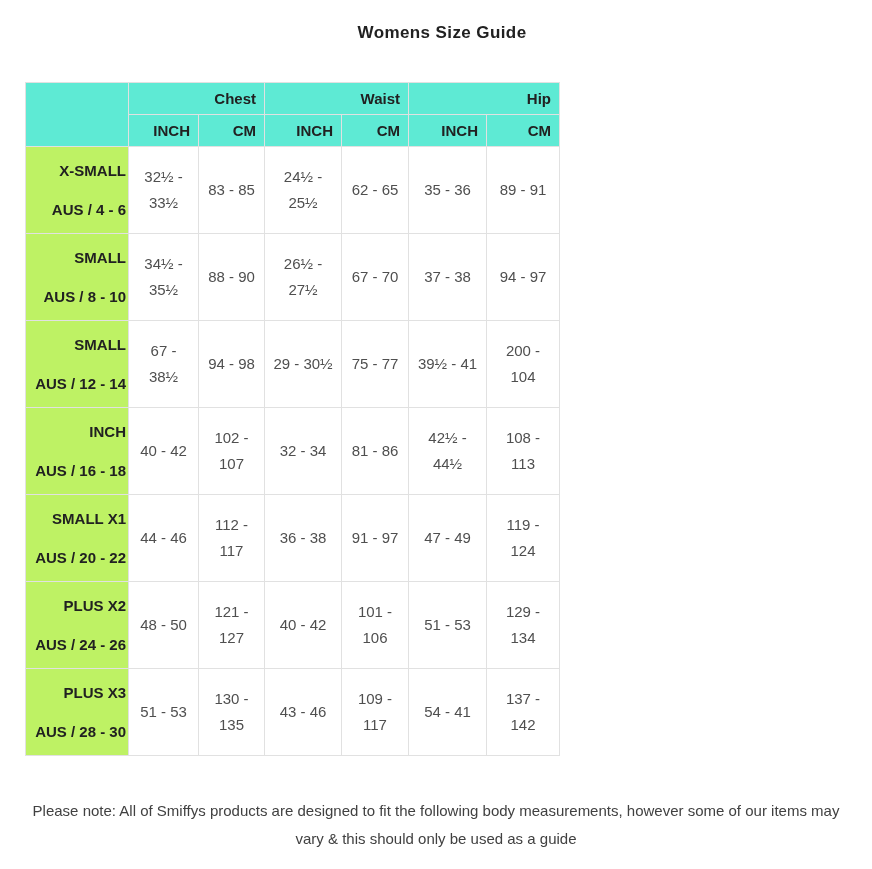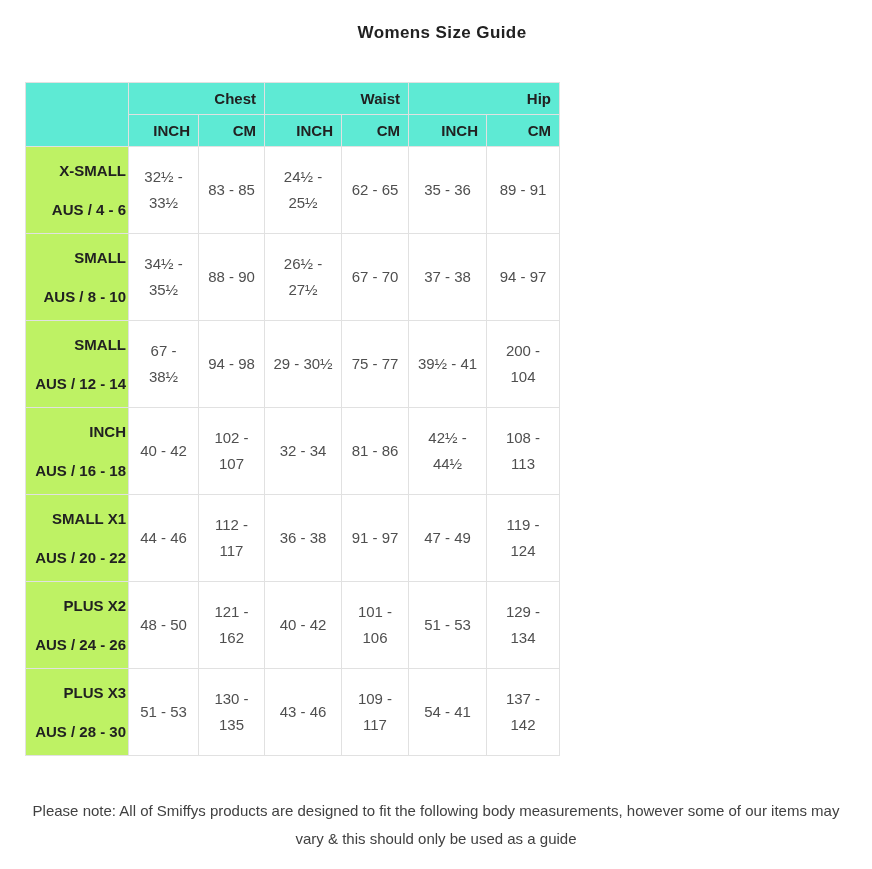--- a/index.html
+++ b/index.html
@@ -173,21 +173,21 @@
       <td>91 - 97</td>
       <td>47 - 49</td>
       <td>119 - 124</td>
     </tr>
     <tr>
       <th class="size-label-cell">
         <div class="size-line">PLUS X2</div>
         <div class="aus-line">AUS / 24 - 26</div>
       </th>
       <td>48 - 50</td>
-      <td>121 - 162</td>
+      <td>121 - 127</td>
       <td>40 - 42</td>
       <td>101 - 106</td>
       <td>51 - 53</td>
       <td>129 - 134</td>
     </tr>
     <tr>
       <th class="size-label-cell">
         <div class="size-line">PLUS X3</div>
         <div class="aus-line">AUS / 28 - 30</div>
       </th>

